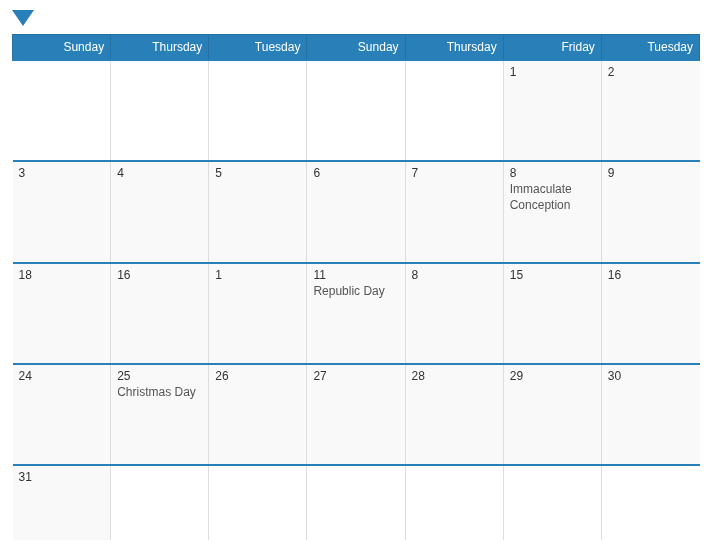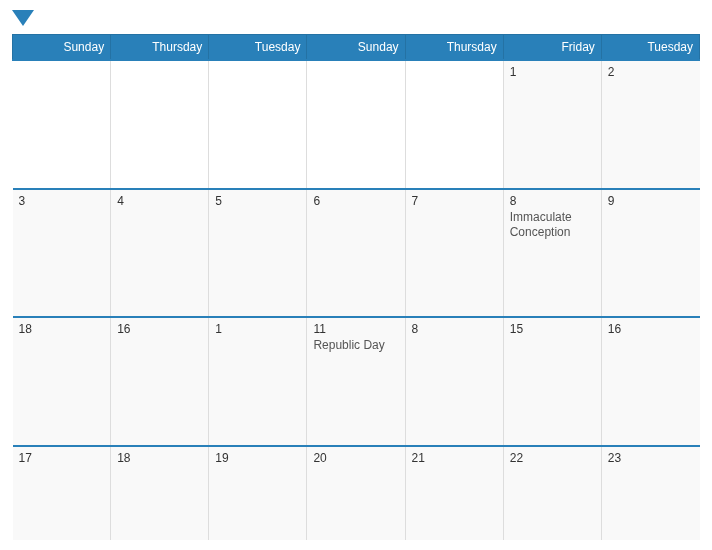--- a/index.html
+++ b/index.html
@@ -196,36 +196,48 @@
           </td>
           <td>
             <span class="day-number">15</span>
           </td>
           <td>
             <span class="day-number">16</span>
           </td>
         </tr>
         <tr>
           <td>
-            <span class="day-number">17</span>
-          </td>
-          <td>
-            <span class="day-number">18</span>
-          </td>
-          <td>
-            <span class="day-number">19</span>
-          </td>
-          <td>
-            <span class="day-number">20</span>
-          </td>
-          <td>
-            <span class="day-number">21</span>
-          </td>
-          <td>
-            <span class="day-number">22</span>
-          </td>
-          <td>
-            <span class="day-number">23</span>
-          </td>
+            <span class="day-number">24</span>
+          </td>
+          <td>
+            <span class="day-number">25</span>
+            <span class="holiday">Christmas Day</span>
+          </td>
+          <td>
+            <span class="day-number">26</span>
+          </td>
+          <td>
+            <span class="day-number">27</span>
+          </td>
+          <td>
+            <span class="day-number">28</span>
+          </td>
+          <td>
+            <span class="day-number">29</span>
+          </td>
+          <td>
+            <span class="day-number">30</span>
+          </td>
+        </tr>
+        <tr>
+          <td>
+            <span class="day-number">31</span>
+          </td>
+          <td class="empty-cell" style="background: rgb(255, 255, 255); border-top: 2px solid rgb(41, 128, 185);"></td>
+          <td class="empty-cell" style="background: rgb(255, 255, 255); border-top: 2px solid rgb(41, 128, 185);"></td>
+          <td class="empty-cell" style="background: rgb(255, 255, 255); border-top: 2px solid rgb(41, 128, 185);"></td>
+          <td class="empty-cell" style="background: rgb(255, 255, 255); border-top: 2px solid rgb(41, 128, 185);"></td>
+          <td class="empty-cell" style="background: rgb(255, 255, 255); border-top: 2px solid rgb(41, 128, 185);"></td>
+          <td class="empty-cell" style="background: rgb(255, 255, 255); border-top: 2px solid rgb(41, 128, 185);"></td>
         </tr>
       </tbody>
   </table>
 </div>
 
 </body></html>

